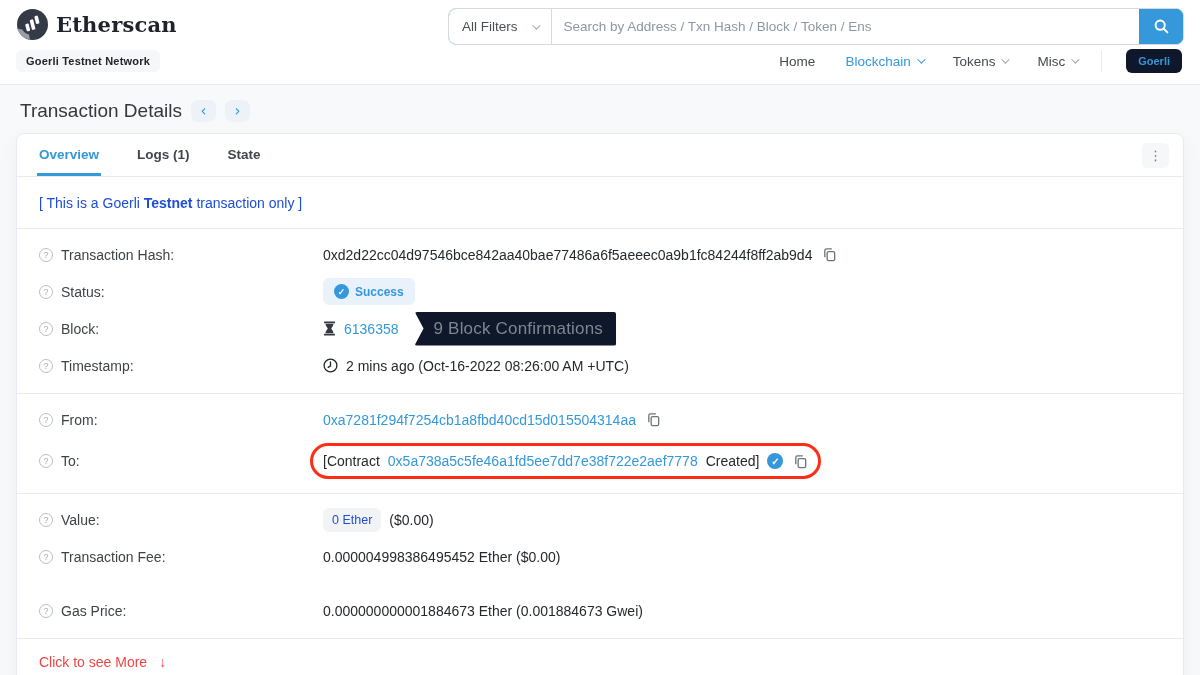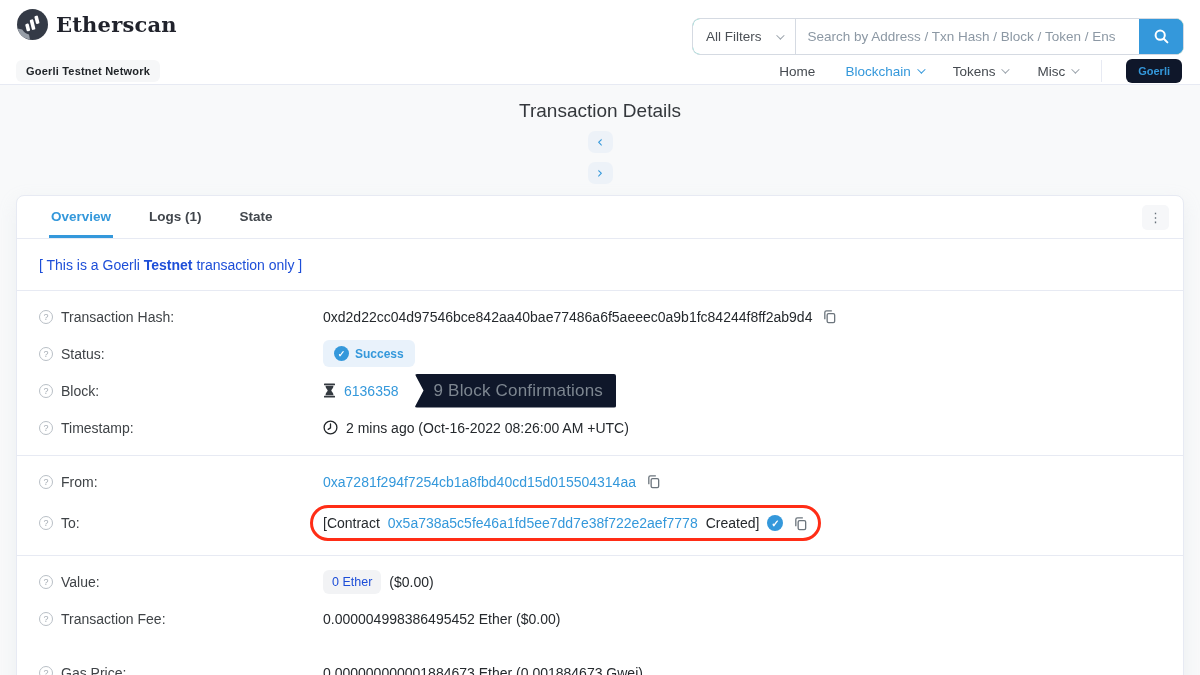--- a/index.html
+++ b/index.html
@@ -11,47 +11,47 @@
     font-size:14px; color:#363a3e;
   }
   a { text-decoration:none; }
 
   
   .header { background:#fff; border-bottom:1px solid #e7eaf3; padding:6px 16px 0; height:85px; }
   .header-top { display:flex; justify-content:space-between; align-items:flex-start; }
   .brand { display:flex; align-items:center; gap:7px; padding-top:2px; cursor:pointer; }
   .brand-word { font-family:"DejaVu Serif", serif; font-weight:600; font-size:21px; color:#21232c; letter-spacing:.2px; }
 
-  .search-wrap { display:flex; align-items:stretch; width:492px; height:37px; border:1px solid #d5dae2; border-radius:8px; background:#14b8a6; overflow:hidden; margin-top:12px; }
+  .search-wrap { display:flex; align-items:stretch; width:736px; height:37px; border:1px solid #d5dae2; border-radius:8px; background:#14b8a6; overflow:hidden; margin-top:2px; }
   .filters-btn { display:flex; align-items:center; gap:14px; padding:0 13px; font-size:13.5px; color:#4a4f55; border-right:1px solid #d5dae2; background:#fff; cursor:pointer; white-space:nowrap; }
   .search-input { flex:1; border:0; outline:0; padding:0 12px; font-size:13.5px; font-family:"Liberation Sans",sans-serif; color:#2b2f33; }
   .search-input::placeholder { color:#8c98a4; }
   .search-btn { width:44px; background:#3498db; border:0; display:flex; align-items:center; justify-content:center; cursor:pointer; }
 
   .header-bottom { display:flex; justify-content:space-between; align-items:center; margin-top:4px; }
   .network-badge { background:#f6f7f8; border-radius:6px; padding:5px 10px; font-size:11px; font-weight:bold; color:#212529; letter-spacing:.2px; }
   .nav { display:flex; align-items:center; gap:30px; font-size:13.5px; color:#454a50; padding-right:2px; }
   .nav-item { display:flex; align-items:center; gap:6px; cursor:pointer; }
   .nav-item.active { color:#3498db; }
   .nav-sep { width:1px; height:22px; background:#e7eaf3; margin:0 -6px; }
   .net-btn { background:#0f172a; color:#3498db; font-size:11px; font-weight:bold; padding:6px 12px; border-radius:6px; border:0; cursor:pointer; }
 
   .caret { width:6px; height:6px; border-right:1.4px solid currentColor; border-bottom:1.4px solid currentColor; transform:rotate(45deg) translateY(-2px); display:inline-block; }
   .caret.gray { color:#9aa2ab; }
 
   
   .page { padding:0 16px; }
-  .title-row { display:flex; align-items:center; gap:9px; padding:15px 4px 11px;flex-direction:column; }
+  .title-row { display:flex; align-items:center; gap:9px; padding:15px 4px 11px; }
   h1 { margin:0; font-size:19px; font-weight:400; color:#34383c; }
   .pager-btn { width:25px; height:22px; border:0; border-radius:7px; background:#edf2f8; color:#3498db; font-size:15px; line-height:20px; cursor:pointer; font-family:"DejaVu Sans",sans-serif; padding:0; }
 
   
   .card { background:#fff; border:1px solid #e7eaf3; border-radius:8px; box-shadow:0 6px 18px rgba(189,197,209,.18); margin-bottom:15px; }
   .tabbar { display:flex; align-items:center; justify-content:space-between; padding:0 14px; border-bottom:1px solid #e7eaf3; }
-  .tabs { display:flex; gap:34px; padding-left:6px;margin-left:12px; }
+  .tabs { display:flex; gap:34px; padding-left:6px; }
   .tab { padding:13px 2px 11px; font-size:13.5px; font-weight:600; color:#41464c; cursor:pointer; border-bottom:3px solid transparent; }
   .tab.active { color:#3498db; border-bottom-color:#3498db; }
   .kebab-btn { width:27px; height:25px; border:0; border-radius:5px; background:#f6f7f9; color:#66707a; font-size:13px; cursor:pointer; line-height:1; }
 
   .card-body { padding:0 14px 6px; }
   .sep { border:0; border-top:1px solid #e7eaf3; margin:0 -14px; }
 
   .notice { padding:18px 8px 17px; font-size:14px; color:#1d4ed8; }
   .notice b { font-weight:bold; }
 

